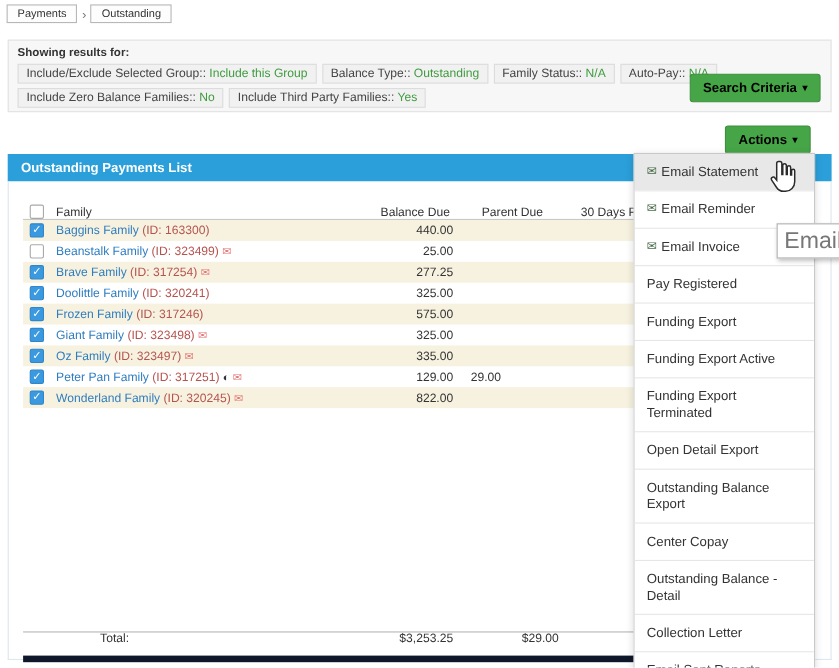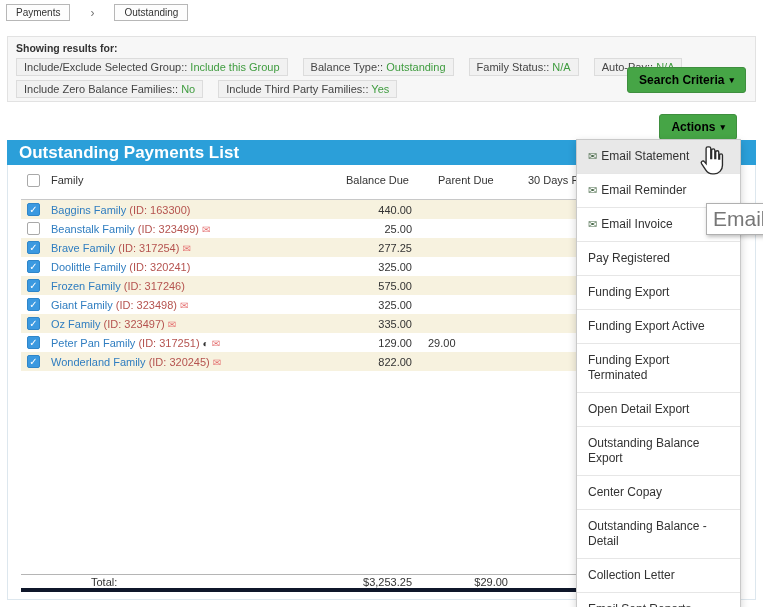--- a/index.html
+++ b/index.html
@@ -1,51 +1,51 @@
 <!DOCTYPE html>
 <html><head>
 <meta charset="utf-8">
 <style>
   * { box-sizing: border-box; }
   html,body { margin:0; padding:0; background:#fff; }
   body { font-family:"Liberation Sans", sans-serif; }
   .page { position:relative; width:763px; height:607px; background:#fff; overflow:hidden; }
 
   
-  .breadcrumb { position:absolute; top:4px; left:6px; display:flex; align-items:center; gap:20px; }
+  .breadcrumb { position:absolute; top:4px; left:6px; display:flex; align-items:center; gap:4px; }
   .crumb { border:1px solid #b7b7b7; background:#fdfdfd; font-size:10px; color:#333; padding:2px 9px; }
   .crumb-sep { color:#777; font-size:12px; }
 
   
   .filters { position:absolute; top:36px; left:7px; width:749px; height:66px;
              background:#f7f7f7; border:1px solid #e2e2e2; padding:5px 8px; }
   .filters-heading { font-size:10.5px; font-weight:bold; color:#333; }
-  .chips-row { display:flex; gap:15px; margin-top:4px; }
+  .chips-row { display:flex; gap:5px; margin-top:4px; }
   .chip { background:#f1f1f1; border:1px solid #dcdcdc; font-size:11px; padding:2px 7px;
           color:#444; white-space:nowrap; }
   .chip-value { color:#3f9c3f; }
 
   .green-btn { position:absolute; background:#46a546; border:1px solid #3f8f3f; border-radius:3px;
                color:#000000; font-size:12px; font-weight:bold; padding:5px 11px; cursor:pointer;
                display:flex; align-items:center; gap:5px; }
   .green-btn .caret { font-size:9px; }
   .search-btn { right:9px; top:30px; }
   .actions-btn { top:114px; right:26px; }
 
   
   .blue-bar { position:absolute; top:140px; left:7px; width:749px; height:25px;
-              background:#2b9fd9; color:#fff; font-size:17px; font-weight:bold;
+              background:#2b9fd9; color:#fff; font-size:12px; font-weight:bold;
               line-height:25px; padding-left:12px; }
 
   
   .panel { position:absolute; top:165px; left:7px; width:749px; height:435px;
            background:#fff; border:1px solid #dde7ee; border-top:none; }
 
   .table { position:absolute; left:13px; top:9px; width:719px; }
-  .thead { display:flex; align-items:flex-start; height:26px; border-bottom:1px solid #c8c8c8;
+  .thead { display:flex; align-items:flex-end; height:26px; border-bottom:1px solid #c8c8c8;
            font-size:11px; color:#333; }
   .trow { display:flex; align-items:center; height:19px; font-size:11px; color:#333; }
   .trow.odd { background:#f7f2df; }
   .cell-cb { width:30px; display:flex; align-items:center; padding-left:6px; }
   .cell-family { width:285px; white-space:nowrap; overflow:hidden; }
   .cell-balance { width:92px; text-align:right; padding-right:16px; }
   .cell-parent { width:100px; padding-right:20px; }
   .cell-past { flex:1; }
   .thead .cell-balance, .thead .cell-parent { text-align:left; padding-left:10px; }
 
@@ -53,22 +53,22 @@
               border-radius:2px; background:#fff; font-size:10px; line-height:12px;
               text-align:center; color:#fff; cursor:pointer; }
   .checkbox.checked { background:#3b99e0; border-color:#2f86c9; }
 
   .fam { color:#2f7dc0; text-decoration:none; cursor:pointer; }
   .fam-id { color:#b5534f; }
   .row-env { color:#e57373; font-size:10px; margin-left:3px; }
   .row-partial { color:#333; font-size:10px; margin-left:3px; }
 
   .tfoot { position:absolute; left:13px; top:409px; width:719px; display:flex;
-           align-items:center; height:18px; font-size:11px; color:#333;
-           border-top:1px solid #b5b5b5; border-bottom:4px solid #0f172a; }
+           align-items:flex-start; height:28px; font-size:11px; color:#333;
+           border-top:1px solid #b5b5b5; border-bottom:6px solid #0f172a; }
   .tfoot .cell-family { padding-left:40px; }
 
   
   .menu { position:absolute; top:139px; left:576px; width:165px; background:#fff;
           border:1px solid #c9c9c9; box-shadow:0 3px 8px rgba(0,0,0,0.18); z-index:15; }
   .menu-item { padding:9px 11px; font-size:12px; line-height:15px; color:#333;
                border-top:1px solid #e6e6e6; cursor:pointer; background:#fff;
                display:flex; align-items:center; gap:4px; }
   .menu-item:first-child { border-top:none; }
   .menu-item.hl { background:#e8e8e8; }

